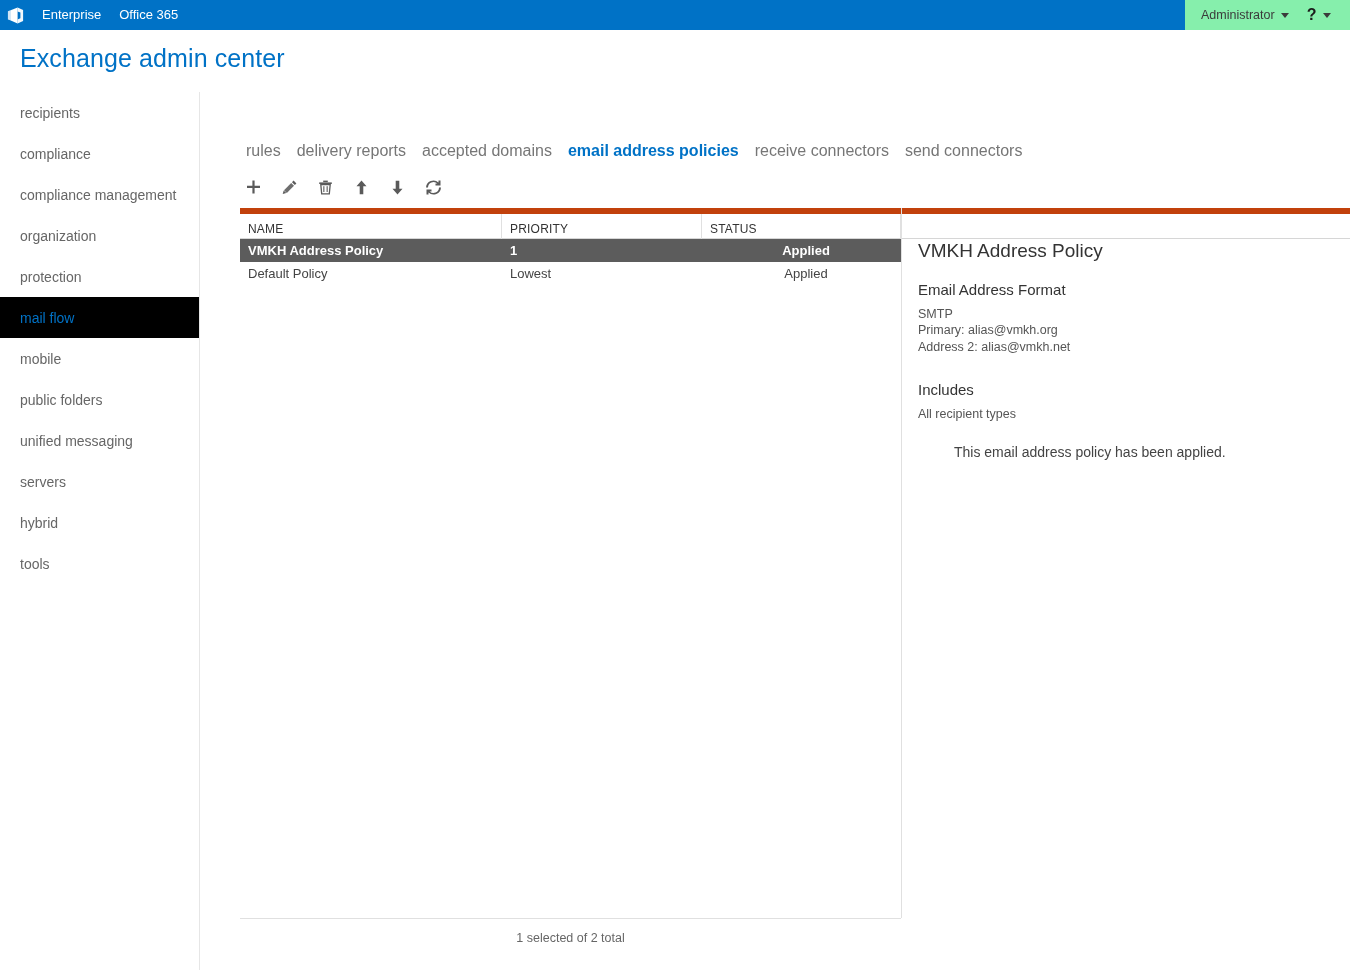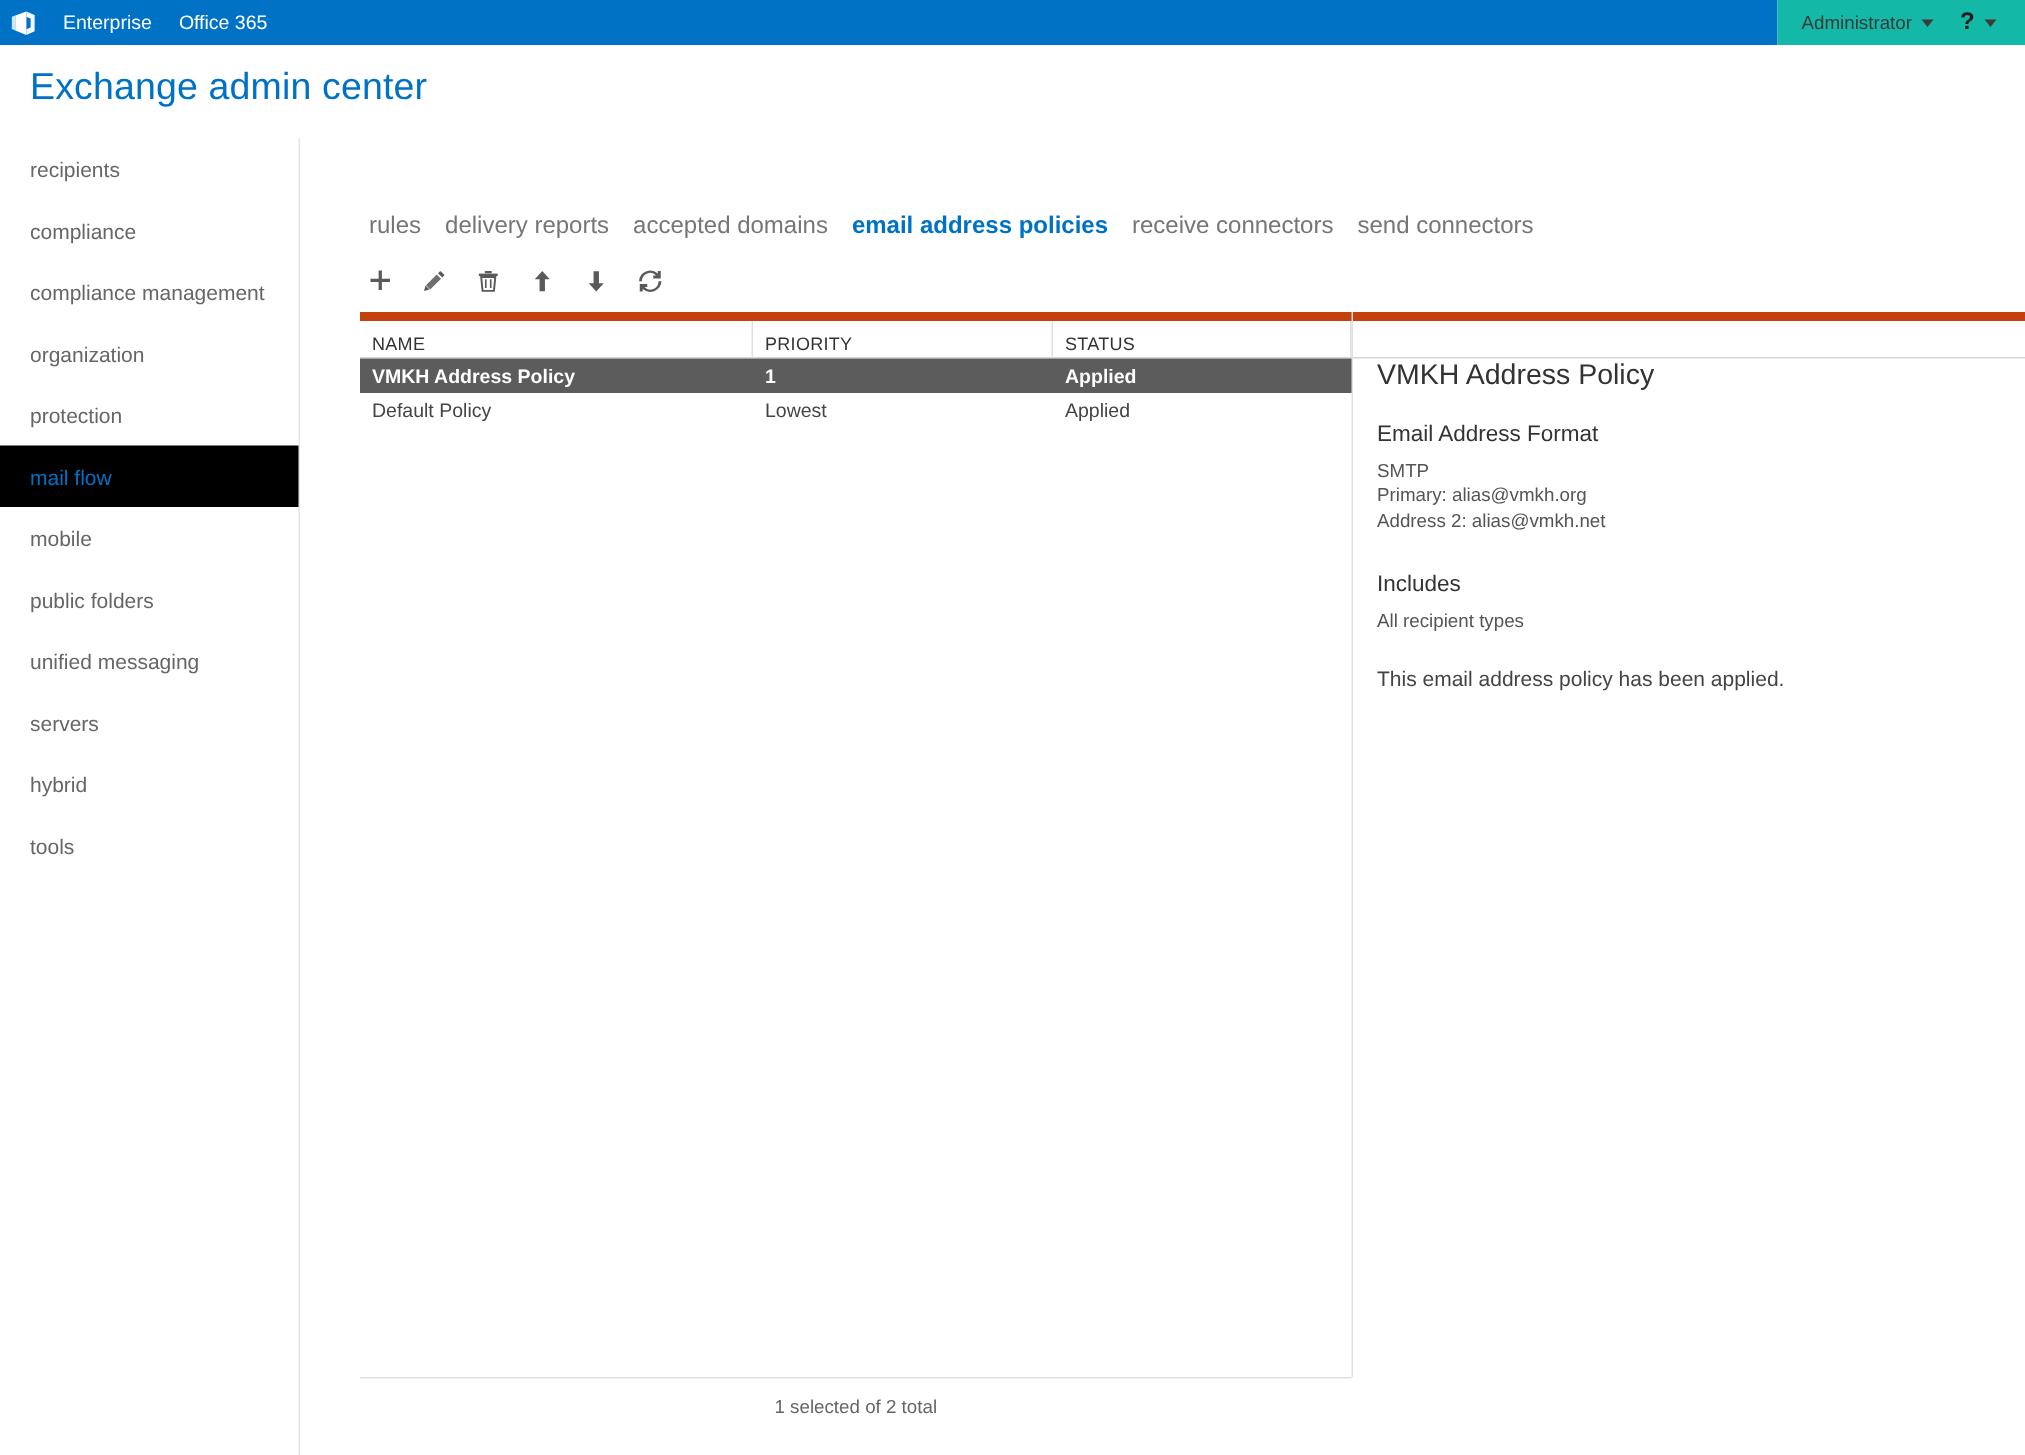--- a/index.html
+++ b/index.html
@@ -22,21 +22,21 @@
     align-items: stretch;
   }
   #suite-bar-left {
     background: #0072c6;
     flex: 0 0 1185px;
     display: flex;
     align-items: flex-start;
     height: 30px;
   }
   #suite-bar-right {
-    background: #14b8a6;
+    background: #86efac;
     flex: 1 1 auto;
     display: flex;
     align-items: center;
     justify-content: flex-start;
     height: 30px;
     padding-left: 16px;
   }
   #office-logo {
     width: 30px;
     height: 30px;
@@ -203,21 +203,21 @@
     cursor: pointer;
   }
   .row.selected {
     background: #5c5c5c;
     color: #ffffff;
     font-weight: bold;
   }
   .cell { padding-left: 8px; overflow: hidden; white-space: nowrap; }
   .cell.col-name     { width: 262px; }
   .cell.col-priority { width: 200px; }
-  .cell.col-status   { width: 200px; }
+  .cell.col-status   { width: 200px; text-align: center; }
 
   
   #vsplit {
     position: absolute;
     top: 208px;
     left: 901px;
     width: 1px;
     height: 710px;
     background: #e0e0e0;
   }
@@ -264,20 +264,21 @@
   .det-line {
     font-size: 12.5px;
     color: #555555;
     line-height: 16.5px;
   }
   .det-gap { height: 26px; }
   .det-note {
     font-size: 14px;
     color: #444444;
     margin-top: 21px;
+    margin-left: 36px;
   }
 </style>
 </head>
 <body>
 
 <div id="suite-bar">
   <div id="suite-bar-left">
     <div id="office-logo">
       <svg width="17" height="17" viewBox="0 0 17 17" aria-hidden="true">
         <path d="M10.6 0.6 L3.2 3.4 L3.2 13.3 L0.9 12.4 L0.9 4.2 L10.6 0.6 Z" fill="#ffffff" opacity="0.82"></path>

